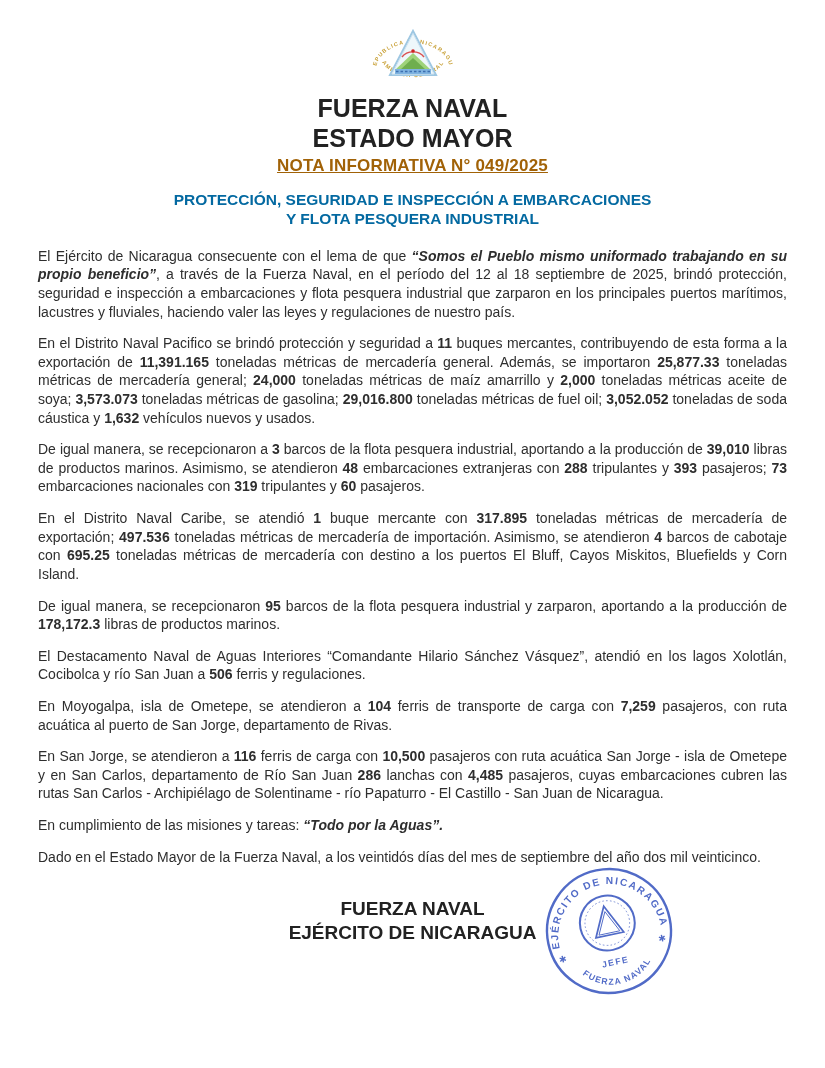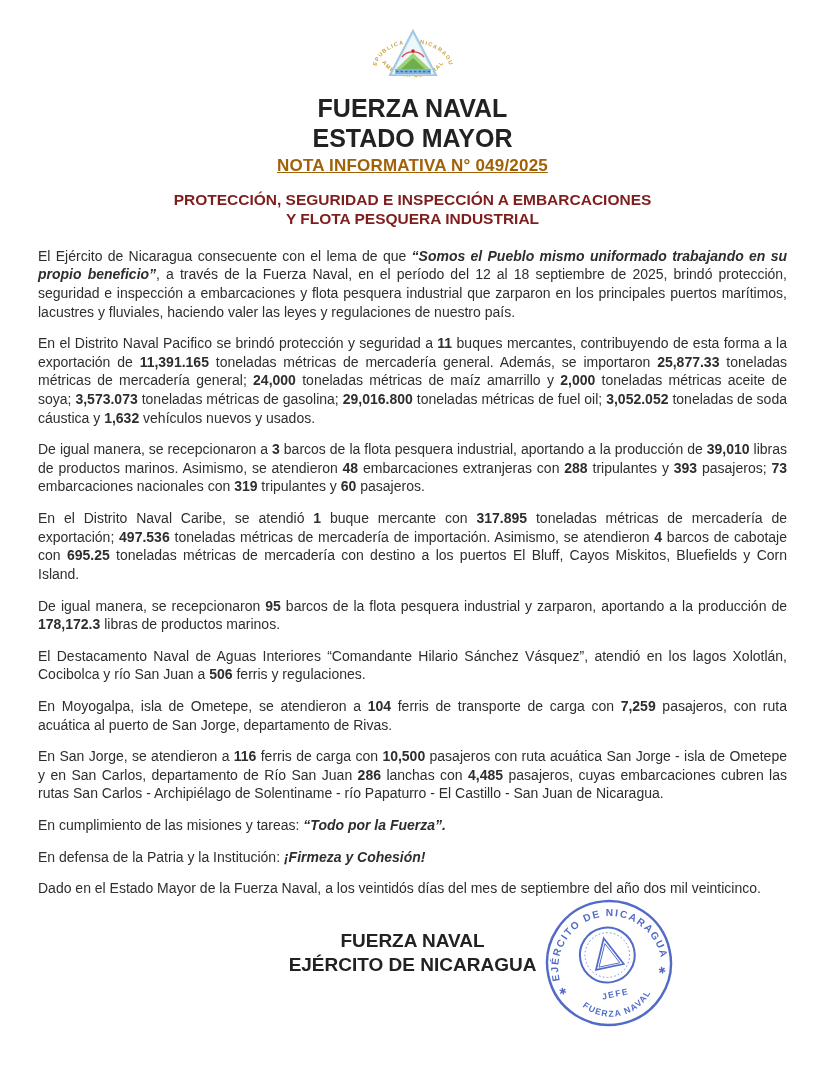--- a/index.html
+++ b/index.html
@@ -9,21 +9,21 @@
     color:#2e2e2e;position:relative;overflow:hidden;box-sizing:border-box;
     padding:20px 38px 0 38px;
   }
   header{text-align:center;}
   .emblem{width:96px;height:66px;margin:2px auto 6px auto;}
   .org-title{font-size:25px;font-weight:700;line-height:1.18;margin:0;color:#222;}
   .nota{
     display:inline-block;margin-top:3px;font-size:17px;font-weight:700;
     text-decoration:underline;letter-spacing:.2px;color:#a16207;
   }
-  .subject{margin-top:14px;font-size:15.5px;font-weight:700;line-height:1.25;color:#7f1d1d;}
+  .subject{margin-top:14px;font-size:15.5px;font-weight:700;line-height:1.25;color:#0369a1;}
   main{margin-top:18px;}
   main p{
     font-size:14px;line-height:1.33;text-align:justify;
     margin:0 0 13px 0;color:#2e2e2e;
   }
   main p span.b{font-weight:700;}
   main p span.bi{font-weight:700;font-style:italic;}
   footer{position:relative;height:150px;margin-top:8px;}
   .sig{
     position:absolute;left:0;right:0;top:18px;text-align:center;
@@ -75,22 +75,21 @@
 
   <main id="paragraphs">
       <p><span>El Ejército de Nicaragua consecuente con el lema de que </span><span class="bi">“Somos el Pueblo mismo uniformado trabajando en su propio beneficio”</span><span>, a través de la Fuerza Naval, en el período del 12 al 18 septiembre de 2025, brindó protección, seguridad e inspección a embarcaciones y flota pesquera industrial que zarparon en los principales puertos marítimos, lacustres y fluviales, haciendo valer las leyes y regulaciones de nuestro país.</span></p>
       <p><span>En el Distrito Naval Pacifico se brindó protección y seguridad a </span><span class="b">11</span><span> buques mercantes, contribuyendo de esta forma a la exportación de </span><span class="b">11,391.165</span><span> toneladas métricas de mercadería general. Además, se importaron </span><span class="b">25,877.33</span><span> toneladas métricas de mercadería general; </span><span class="b">24,000</span><span> toneladas métricas de maíz amarrillo y </span><span class="b">2,000</span><span> toneladas métricas aceite de soya; </span><span class="b">3,573.073</span><span> toneladas métricas de gasolina; </span><span class="b">29,016.800</span><span> toneladas métricas de fuel oil; </span><span class="b">3,052.052</span><span> toneladas de soda cáustica y </span><span class="b">1,632</span><span> vehículos nuevos y usados.</span></p>
       <p><span>De igual manera, se recepcionaron a </span><span class="b">3</span><span> barcos de la flota pesquera industrial, aportando a la producción de </span><span class="b">39,010</span><span> libras de productos marinos. Asimismo, se atendieron </span><span class="b">48</span><span> embarcaciones extranjeras con </span><span class="b">288</span><span> tripulantes y </span><span class="b">393</span><span> pasajeros; </span><span class="b">73</span><span> embarcaciones nacionales con </span><span class="b">319</span><span> tripulantes y </span><span class="b">60</span><span> pasajeros.</span></p>
       <p><span>En el Distrito Naval Caribe, se atendió </span><span class="b">1</span><span> buque mercante con </span><span class="b">317.895</span><span> toneladas métricas de mercadería de exportación; </span><span class="b">497.536</span><span> toneladas métricas de mercadería de importación. Asimismo, se atendieron </span><span class="b">4</span><span> barcos de cabotaje con </span><span class="b">695.25</span><span> toneladas métricas de mercadería con destino a los puertos El Bluff, Cayos Miskitos, Bluefields y Corn Island.</span></p>
       <p><span>De igual manera, se recepcionaron </span><span class="b">95</span><span> barcos de la flota pesquera industrial y zarparon, aportando a la producción de </span><span class="b">178,172.3</span><span> libras de productos marinos.</span></p>
       <p><span>El Destacamento Naval de Aguas Interiores “Comandante Hilario Sánchez Vásquez”, atendió en los lagos Xolotlán, Cocibolca y río San Juan a </span><span class="b">506</span><span> ferris y regulaciones.</span></p>
       <p><span>En Moyogalpa, isla de Ometepe, se atendieron a </span><span class="b">104</span><span> ferris de transporte de carga con </span><span class="b">7,259</span><span> pasajeros, con ruta acuática al puerto de San Jorge, departamento de Rivas.</span></p>
       <p><span>En San Jorge, se atendieron a </span><span class="b">116</span><span> ferris de carga con </span><span class="b">10,500</span><span> pasajeros con ruta acuática San Jorge - isla de Ometepe y en San Carlos, departamento de Río San Juan </span><span class="b">286</span><span> lanchas con </span><span class="b">4,485</span><span> pasajeros, cuyas embarcaciones cubren las rutas San Carlos - Archipiélago de Solentiname - río Papaturro - El Castillo - San Juan de Nicaragua.</span></p>
-      <p><span>En cumplimiento de las misiones y tareas: </span><span class="bi">“Todo por la Fuerza”.</span></p>
-      <p><span>En defensa de la Patria y la Institución: </span><span class="bi">¡Firmeza y Cohesión!</span></p>
+      <p><span>En cumplimiento de las misiones y tareas: </span><span class="bi">“Todo por la Aguas”.</span></p>
       <p><span>Dado en el Estado Mayor de la Fuerza Naval, a los veintidós días del mes de septiembre del año dos mil veinticinco.</span></p>
     </main>
 
   <footer>
     <div class="sig">
       <div>FUERZA NAVAL</div>
       <div>EJÉRCITO DE NICARAGUA</div>
     </div>
     <div class="stamp">
       <svg viewBox="0 0 130 130" width="132" height="132">

